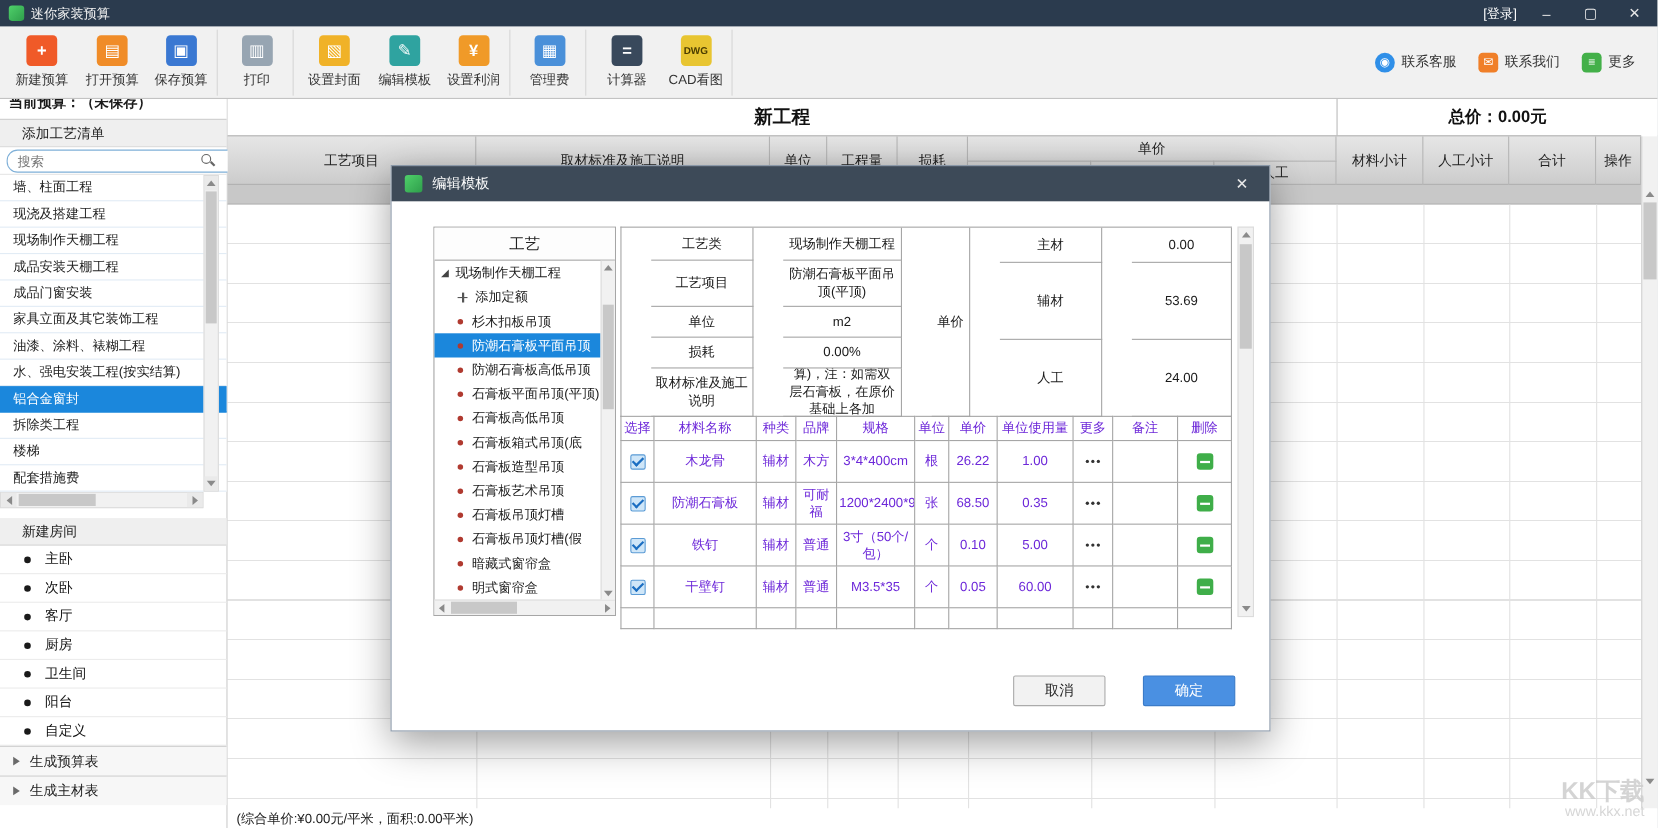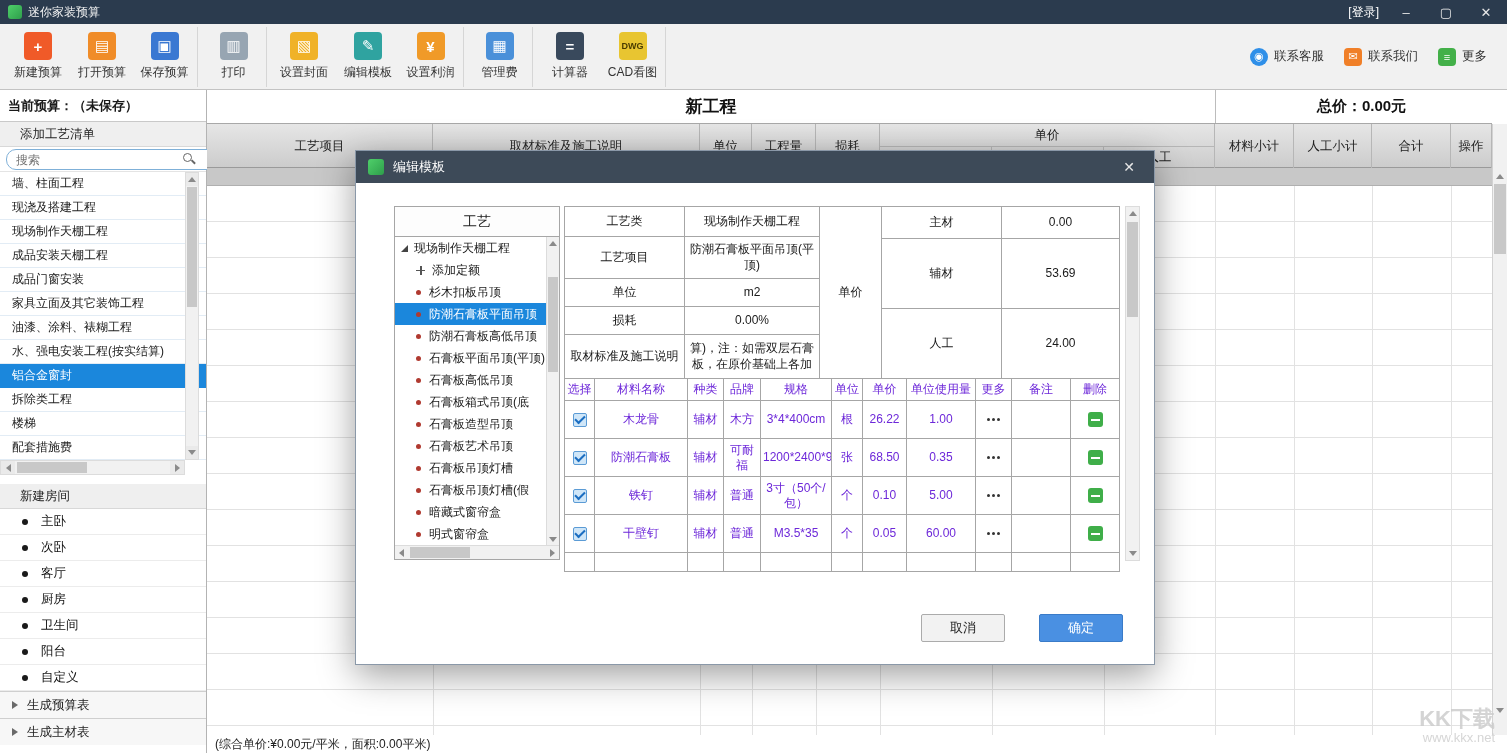--- a/index.html
+++ b/index.html
@@ -33,21 +33,21 @@
   .tb-left .tb-btn:nth-of-type(10) .tb-icon { background:#e8c531; color:#4a3c00; font-size:9px; }
   .tb-label { font-size:12px; color:#333; white-space:nowrap; }
   .tb-right { margin-left:auto; display:flex; align-items:center; gap:20px; padding-right:14px; }
   .tb-mini { display:flex; align-items:center; gap:6px; font-size:12.5px; color:#333; cursor:default; }
   .tb-mini-icon { width:18px; height:18px; border-radius:4px; color:#fff; display:flex; align-items:center; justify-content:center; font-size:11px; }
   .tb-right .tb-mini:nth-of-type(1) .tb-mini-icon { background:#2f8fe8; border-radius:50%; }
   .tb-right .tb-mini:nth-of-type(2) .tb-mini-icon { background:#f07f28; }
   .tb-right .tb-mini:nth-of-type(3) .tb-mini-icon { background:#43b049; }
 
   
-  .sidebar { position:absolute; top:90px; left:0; width:207px; bottom:0; background:#fff; border-right:1px solid #b3b3b3; display:flex; flex-direction:column; }
+  .sidebar { position:absolute; top:77px; left:0; width:207px; bottom:0; background:#fff; border-right:1px solid #b3b3b3; display:flex; flex-direction:column; }
   .current-budget { height:32px; line-height:32px; padding-left:8px; font-weight:bold; font-size:13px; border-bottom:1px solid #c9c9c9; background:#fff; }
   .side-section-header { height:25px; line-height:25px; background:#efefef; border-bottom:1px solid #d8d8d8; padding-left:20px; font-size:12.5px; color:#222; }
   .search-row { height:25px; position:relative; background:#fff; border-bottom:1px solid #e4e4e4; }
   .search-input { position:absolute; left:6px; top:2px; width:233px; height:21px; border:1px solid #7fb0d8; border-radius:10px; padding:0 26px 0 9px; font-size:12px; font-family:inherit; outline:none; color:#333; background:#fff; }
   .search-icon { position:absolute; right:14px; top:6px; width:9px; height:9px; border:1.5px solid #666; border-radius:50%; }
   .search-icon::after { content:""; position:absolute; left:7px; top:7px; width:5px; height:1.5px; background:#666; transform:rotate(45deg); }
   .craft-list { position:relative; height:288px; background:#fff; }
   .craft-item { height:24px; display:flex; align-items:center; padding:0 24px 0 12px; font-size:12px; color:#222; border-bottom:1px solid #e2ecf5; white-space:nowrap; overflow:hidden; cursor:default; }
   .craft-item.selected { background:#1b87dc; color:#fff; border-bottom-color:#1b87dc; }
   .v-scroll { position:absolute; right:7px; top:0; bottom:0; width:14px; background:#f1f1f1; border:1px solid #dcdcdc; }
@@ -119,21 +119,21 @@
   .tree-vscroll .sb-btn.up { top:0; } .tree-vscroll .sb-btn.down { bottom:0; }
   .tree-vscroll .sb-thumb { position:absolute; left:1px; right:1px; top:40px; height:95px; background:#c8c8c8; }
   .tree-hscroll { height:14px; border-top:1px solid #dcdcdc; background:#f1f1f1; display:flex; align-items:center; }
   .tree-hscroll .sb-btn { width:13px; height:100%; display:flex; align-items:center; justify-content:center; flex:none; }
   .tree-hscroll .sb-track { flex:1; position:relative; height:100%; }
   .tree-hscroll .sb-thumb { position:absolute; left:2px; top:1px; bottom:1px; width:60px; background:#c8c8c8; }
 
   .form { position:absolute; left:208px; top:55px; display:flex; }
   .form-left { display:grid; grid-template-columns:120px 135px; grid-template-rows:30px 42px 28px 28px 44px; border-top:1px solid #a6a6a6; border-left:1px solid #a6a6a6; }
   .form-right { display:grid; grid-template-columns:62px 120px 118px; grid-template-rows:32px 70px 70px; border-top:1px solid #a6a6a6; }
-  .fc { border-right:1px solid #a6a6a6; border-bottom:1px solid #a6a6a6; display:flex; align-items:center; justify-content:center; text-align:center; font-size:12px; color:#1a1a1a; padding:2px 4px; line-height:1.3; overflow:hidden; }
+  .fc { border-right:1px solid #a6a6a6; border-bottom:1px solid #a6a6a6; display:flex; align-items:center; justify-content:center; text-align:center; font-size:12px; color:#1a1a1a; padding:2px 4px; line-height:1.3; overflow:hidden;margin-left:27px; }
   .fc.vspan { grid-row:1/4; grid-column:1; }
 
   .mat-table { position:absolute; left:208px; top:227px; width:555px; border-collapse:collapse; table-layout:fixed; font-size:12px; color:#6d28d9; }
   .mat-table th, .mat-table td { border:1px solid #a6a6a6; text-align:center; vertical-align:middle; padding:1px 2px; overflow:hidden; line-height:1.25; background:#fff; }
   .mat-table th { height:22px; font-weight:normal; }
   .mat-table td { height:38px; }
   .mat-table tr.empty td { height:19px; }
   .checkbox { display:inline-flex; align-items:center; justify-content:center; width:14px; height:14px; background:#cfe6f8; border:1px solid #5b9bd5; border-radius:2px; position:relative; vertical-align:middle; }
   .checkbox::after { content:""; width:8px; height:4px; border-left:2px solid #1b6ec2; border-bottom:2px solid #1b6ec2; transform:rotate(-45deg) translate(1px,-1px); }
   .more-btn { display:inline-flex; gap:2px; align-items:center; justify-content:center; vertical-align:middle; cursor:default; }

